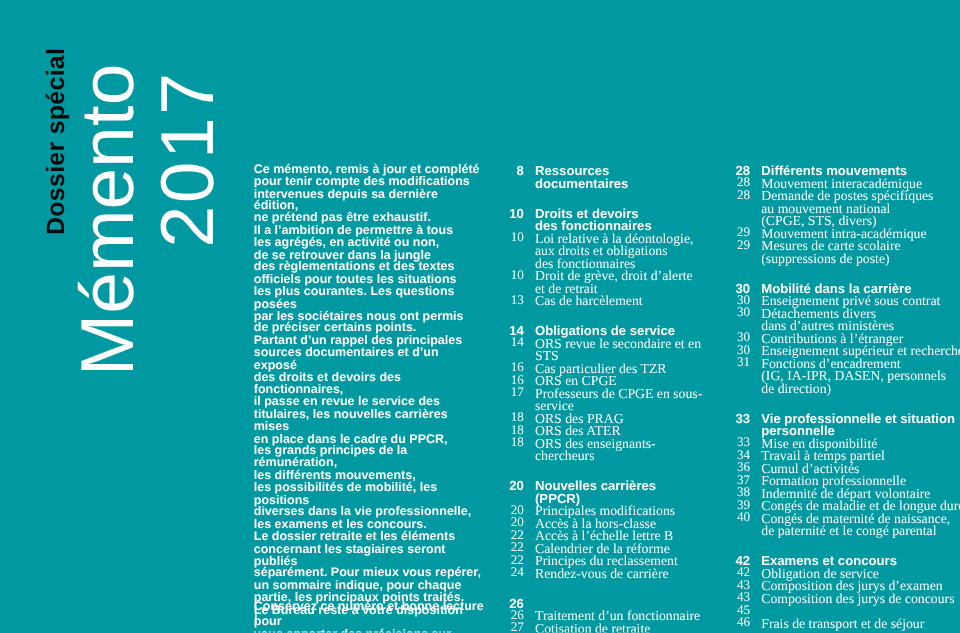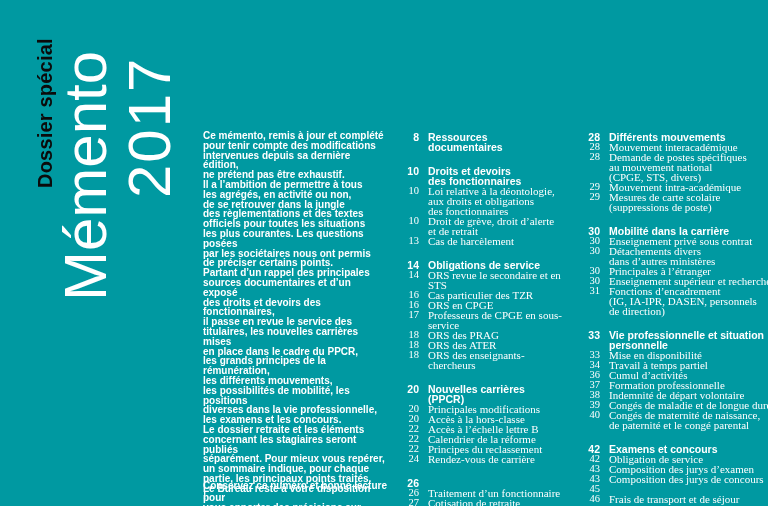--- a/index.html
+++ b/index.html
@@ -244,21 +244,21 @@
         <span class="toc-page">30</span>
         <span class="toc-text">Enseignement privé sous contrat</span>
       </div>
       <div class="toc-row toc-item">
         <span class="toc-page">30</span>
         <span class="toc-text">Détachements divers
 dans d’autres ministères</span>
       </div>
       <div class="toc-row toc-item">
         <span class="toc-page">30</span>
-        <span class="toc-text">Principales à l’étranger</span>
+        <span class="toc-text">Contributions à l’étranger</span>
       </div>
       <div class="toc-row toc-item">
         <span class="toc-page">30</span>
         <span class="toc-text">Enseignement supérieur et recherche</span>
       </div>
       <div class="toc-row toc-item">
         <span class="toc-page">31</span>
         <span class="toc-text">Fonctions d’encadrement
 (IG, IA-IPR, DASEN, personnels
 de direction)</span>

